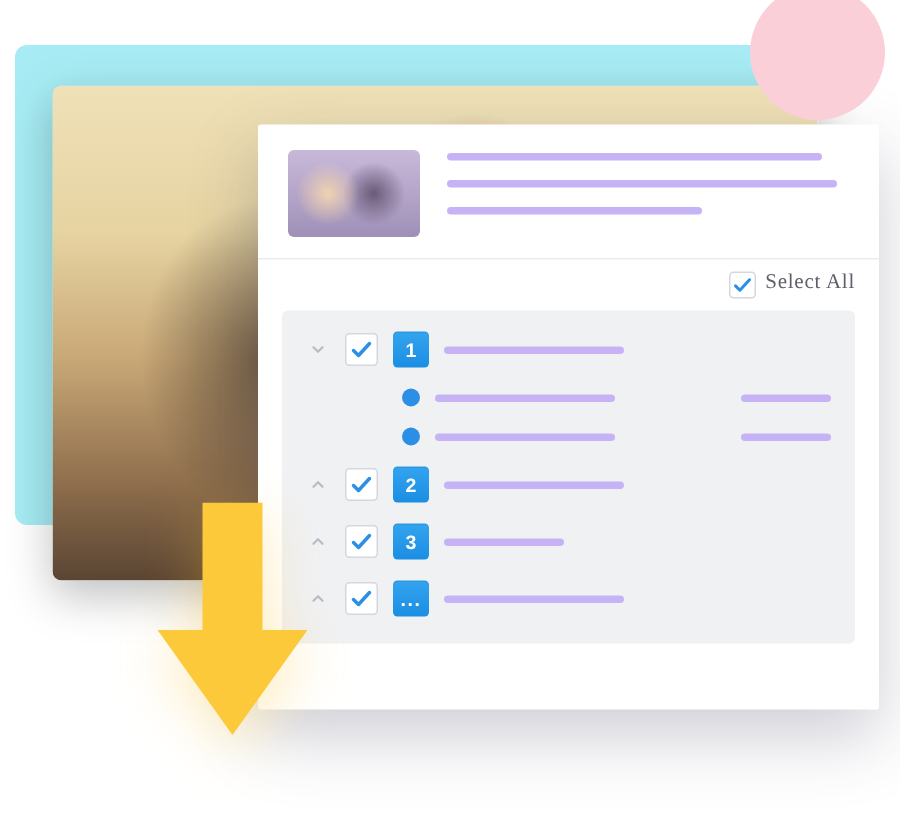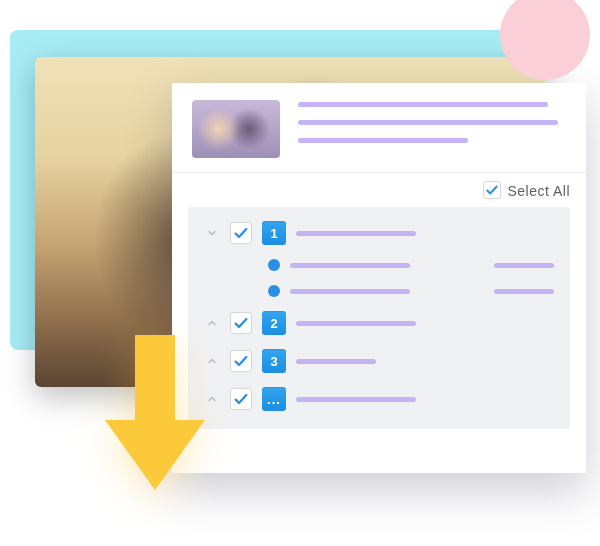--- a/index.html
+++ b/index.html
@@ -85,23 +85,24 @@
     background: #c6b3f6;
     border-radius: 3px;
     margin-bottom: 13px;
   }
   .line.w1 { width: 250px; }
   .line.w2 { width: 260px; }
   .line.w3 { width: 170px; }
   .select-row {
     display: flex;
     justify-content: flex-end;
-    align-items: flex-end;
+    align-items: flex-start;
     padding: 8px 16px 8px 16px;
     gap: 6px;
+    font-family: Liberation Serif, serif;
   }
   .select-row .chk {
     width: 18px;
     height: 18px;
   }
   .select-all-label {
     font-size: 14px;
     color: #5f5f6b;
     letter-spacing: 0.5px;
   }

